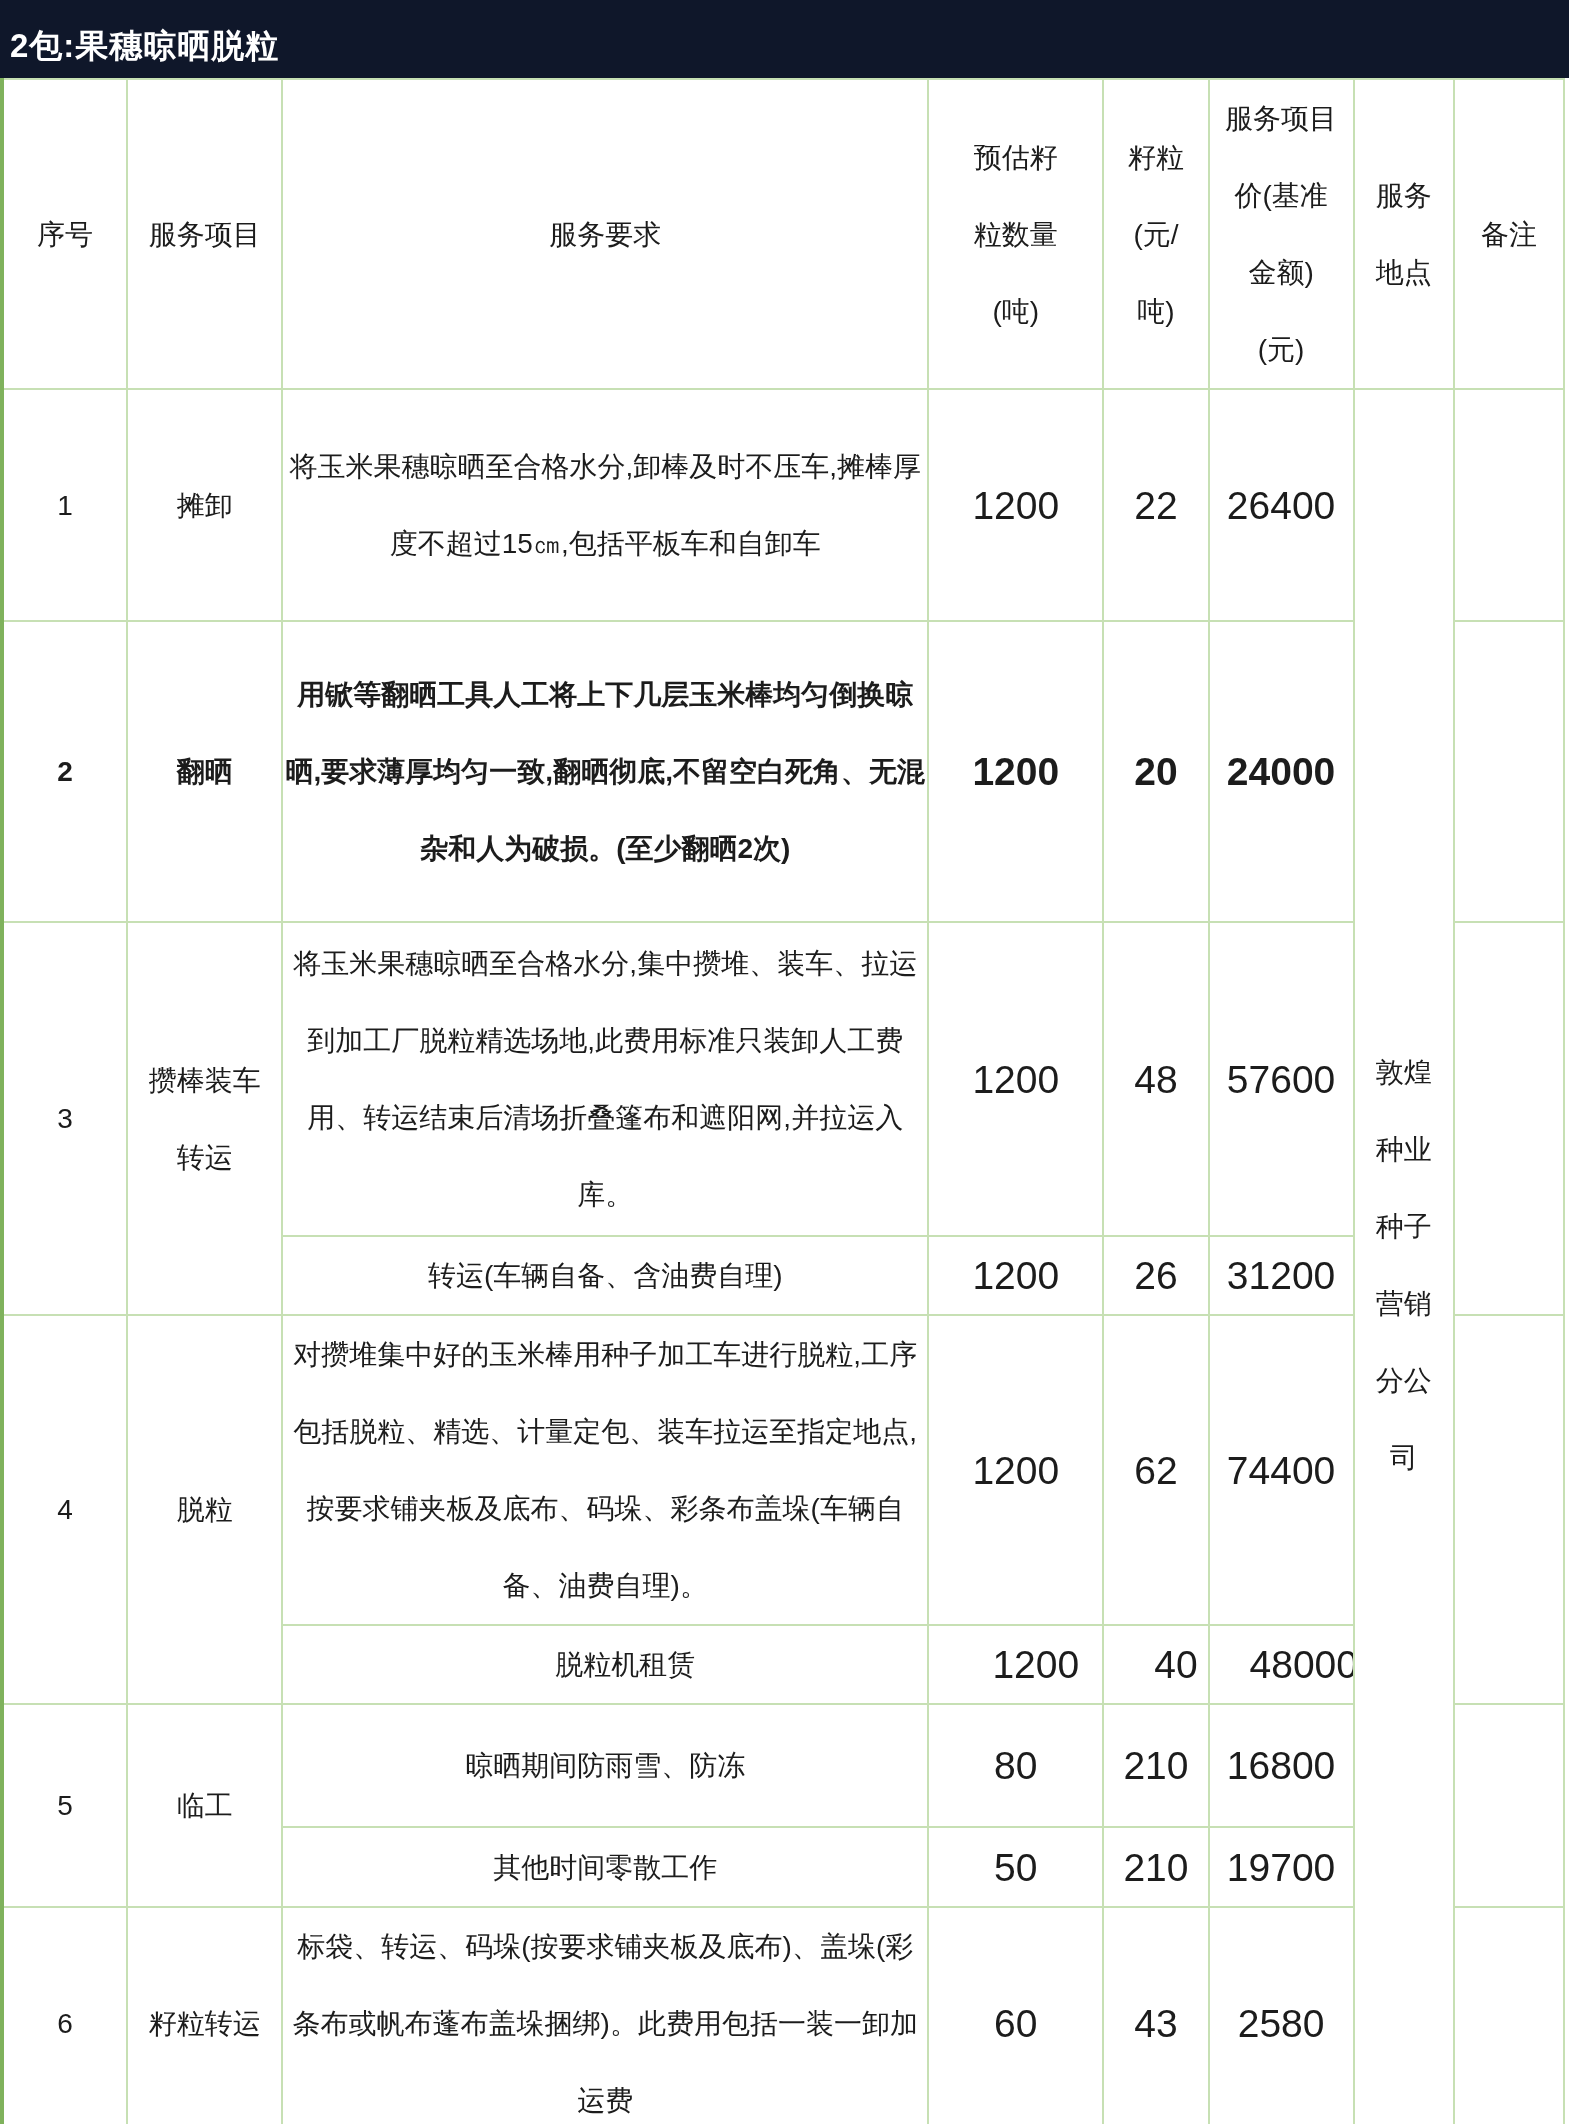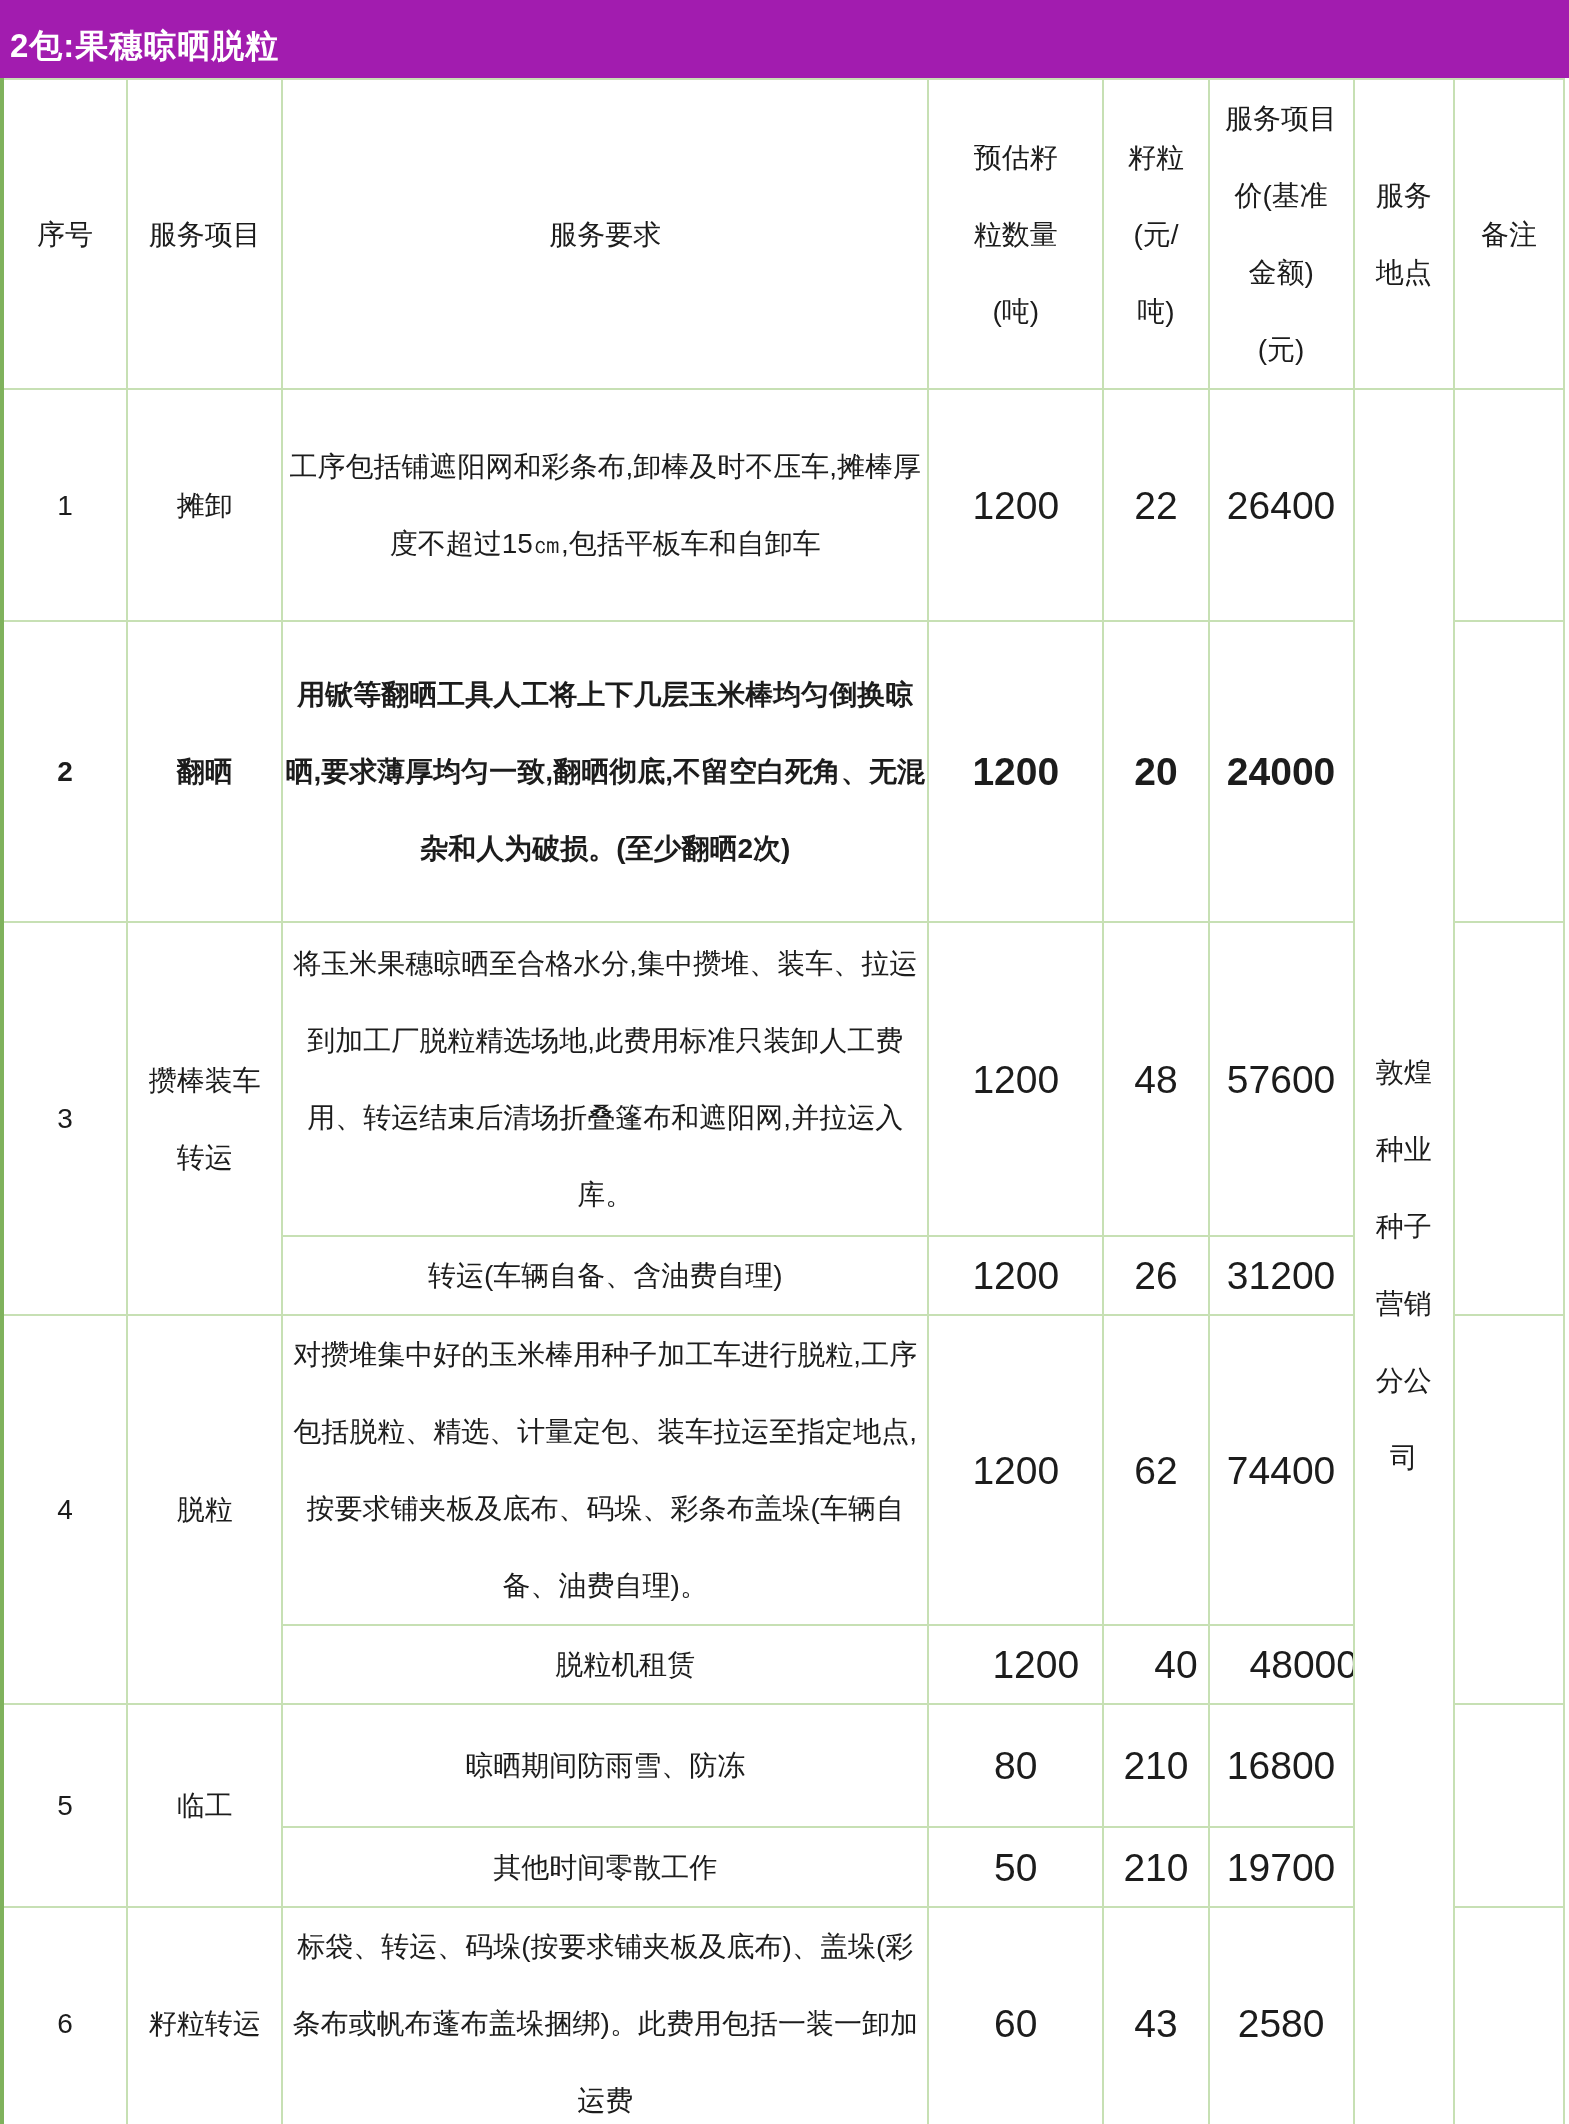--- a/index.html
+++ b/index.html
@@ -5,21 +5,21 @@
   html,body{margin:0;padding:0;background:#ffffff;}
   body{
     width:1569px;
     font-family:"Liberation Sans", sans-serif;
     color:#1c1c1c;
     -webkit-font-smoothing:antialiased;
   }
   .title-bar{
     width:100%;
     height:78px;
-    background:#a21caf;
+    background:#0f172a;
     box-sizing:border-box;
     display:flex;
     align-items:center;
   }
   .title-bar .title{
     color:#ffffff;
     font-size:33px;
     font-weight:bold;
     padding-left:10px;
     padding-top:14px;
@@ -97,21 +97,21 @@
 金额)
 (元)</th>
     <th>服务
 地点</th>
     <th>备注</th>
   </tr>
 
   <tr class="r1">
     <td>1</td>
     <td>摊卸</td>
-    <td class="req">工序包括铺遮阳网和彩条布,卸棒及时不压车,摊棒厚度不超过15㎝,包括平板车和自卸车</td>
+    <td class="req">将玉米果穗晾晒至合格水分,卸棒及时不压车,摊棒厚度不超过15㎝,包括平板车和自卸车</td>
     <td class="num">1200</td>
     <td class="num">22</td>
     <td class="num">26400</td>
     <td class="loc" rowspan="9">敦煌
 种业
 种子
 营销
 分公
 司</td>
     <td></td>

